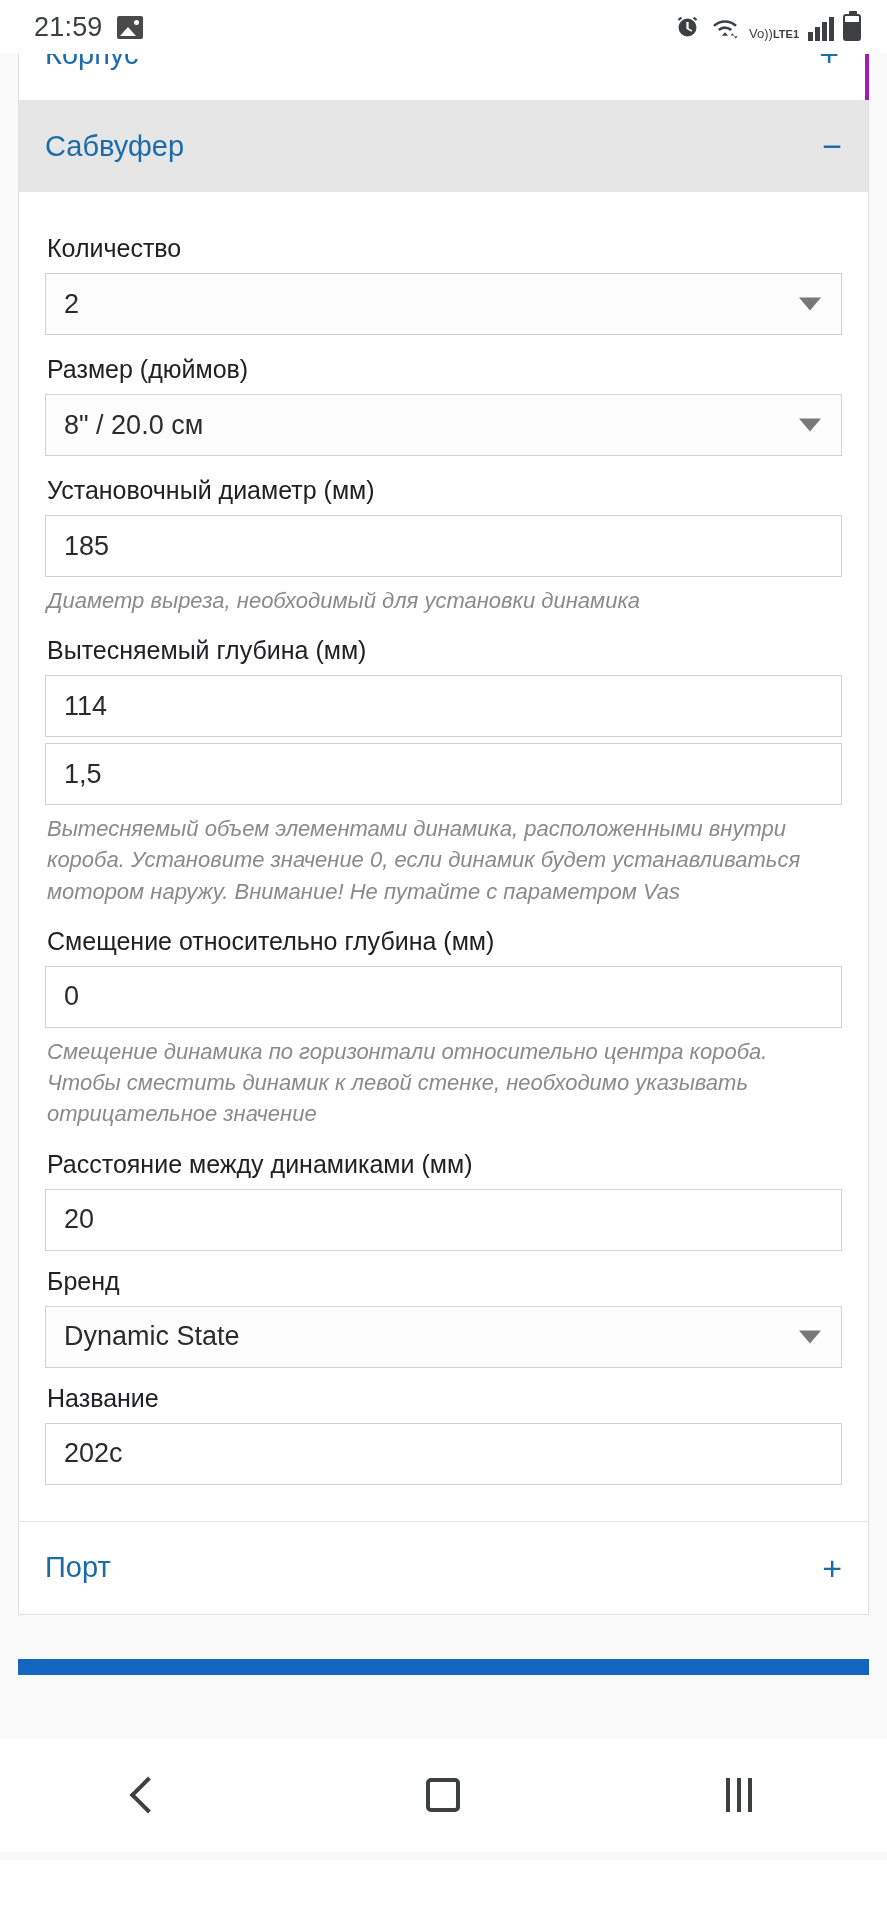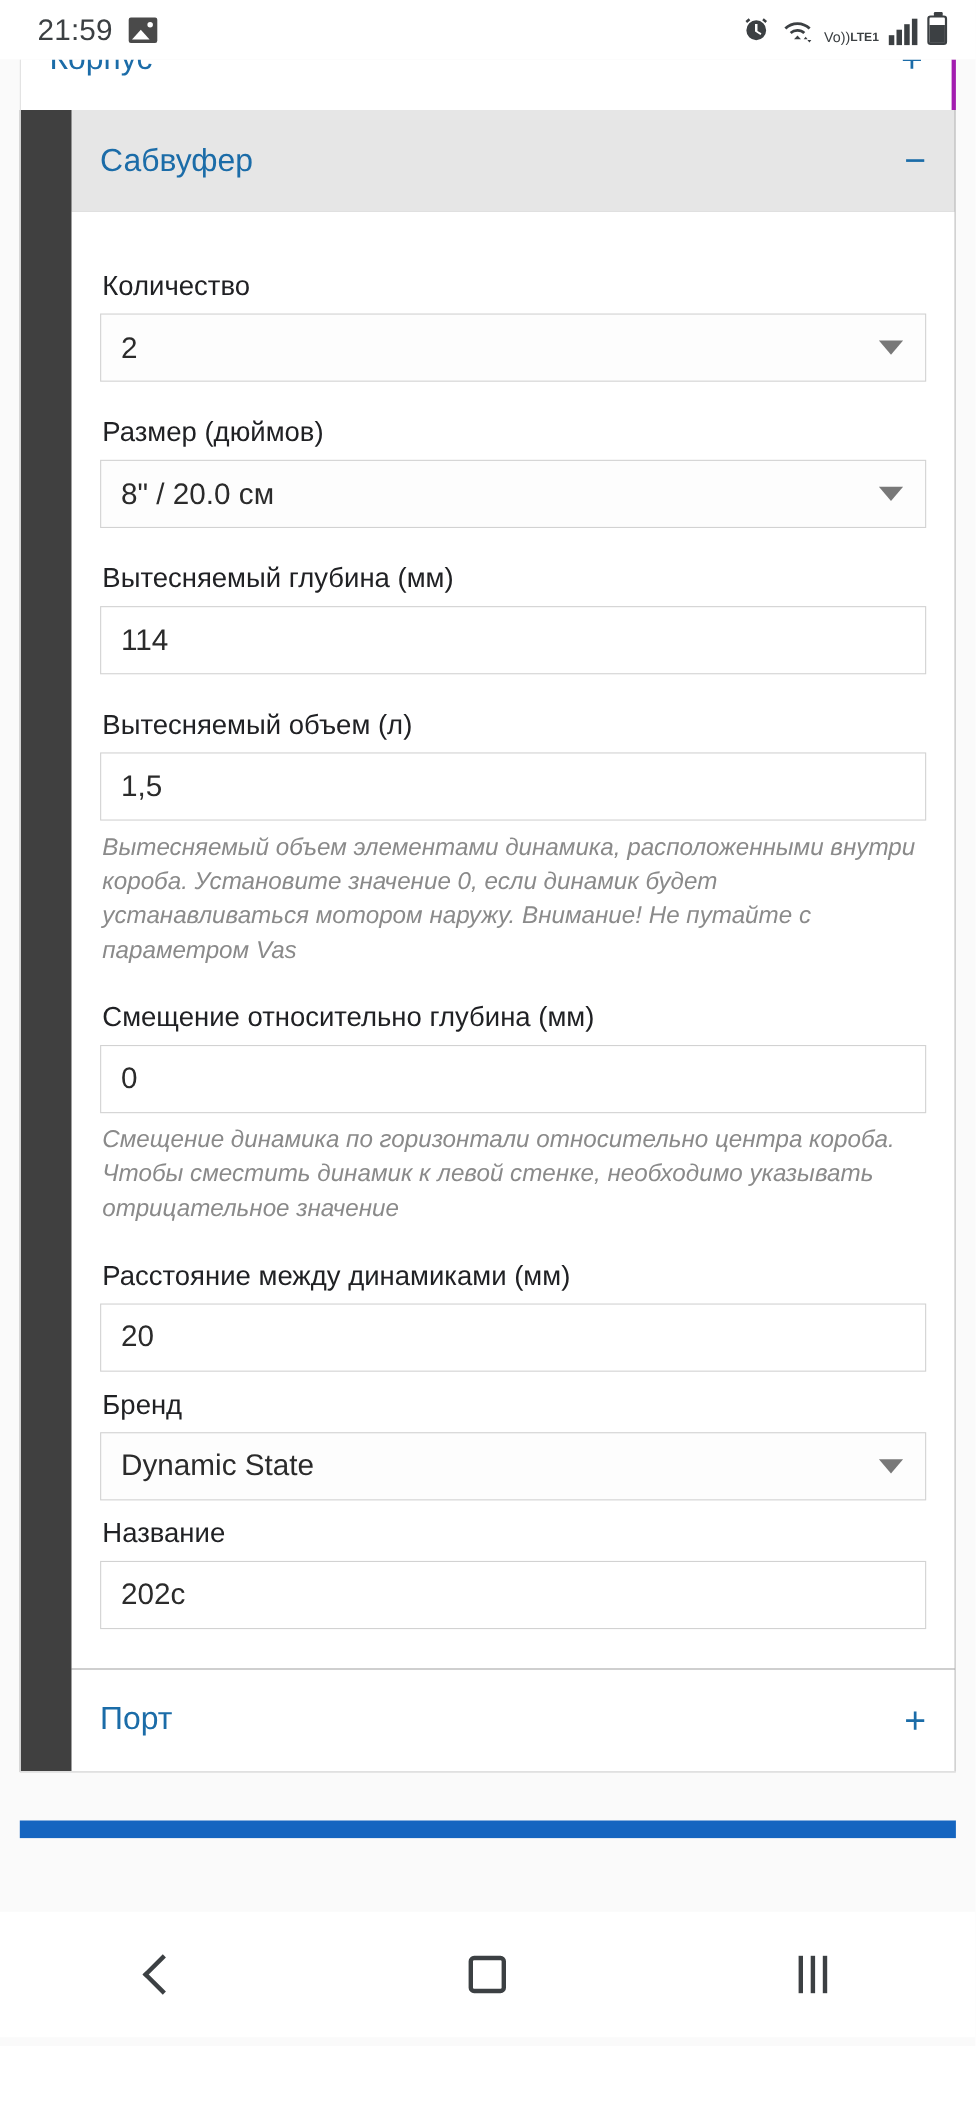--- a/index.html
+++ b/index.html
@@ -45,40 +45,40 @@
   .bars span:nth-child(3) { height: 19px; }
   .bars span:nth-child(4) { height: 24px; }
 
   .battery { width: 18px; height: 27px; border: 2px solid #3c4043; border-radius: 3px; position: relative; background: linear-gradient(to top, #3c4043 72%, #ffffff 72%); }
   .battery::before { content:""; position:absolute; top:-5px; left:4px; width:8px; height:4px; background:#3c4043; border-radius:1px; }
 
   
   .content { position: relative; height: 1806px; background: #fafafa; overflow: hidden; }
 
   .card {
-    margin: 0 18px; background: #404040;
-    border: 1px solid #e0e0e0; border-top: none; padding-left: 46px;
+    margin: 0 18px; background: #14b8a6;
+    border: 1px solid #e0e0e0; border-top: none;
   }
 
   .panel-head {
     display: flex; align-items: center; justify-content: space-between;
     padding: 0 26px; height: 92px; background: #ffffff;
   }
   .panel-head.active { background: #e6e6e6; }
   .panel-title { font-size: 29px; color: #1b6ca8; }
   .panel-sign { font-size: 34px; color: #1b6ca8; line-height: 1; }
 
   
   .clipped-wrap { margin: 0 18px; height: 46px; overflow: hidden; border-left: 1px solid #e0e0e0; border-right: 4px solid #a21caf; background:#ffffff; }
   .clipped-inner { margin-top: -46px; }
 
   .panel-body { padding: 22px 26px 30px 26px; background: #ffffff; }
 
   .field { margin-bottom: 6px; }
-  .field-label { font-size: 25px; color: #202124; margin: 32px 0 10px 2px; }
+  .field-label { font-size: 25px; color: #202124; margin: 20px 0 10px 2px; }
   .field-label.tight { margin-top: 16px; }
 
   .input-box {
     position: relative; height: 62px;
     border: 1px solid #d2d2d2; background: #ffffff;
     display: flex; align-items: center; padding: 0 18px;
   }
   .input-box .val { font-size: 27px; color: #2b2b2b; }
   .select-box { background: #fdfdfd; }
   .caret {
@@ -172,30 +172,36 @@
         </div>
 
         <div class="field">
           <div class="field-label">Размер (дюймов)</div>
           <div class="input-box select-box">
             <span class="val">8" / 20.0 см</span>
             <span class="caret"></span>
           </div>
         </div>
 
+        <div class="field">
+          <div class="field-label">Установочный диаметр (мм)</div>
+          <div class="input-box">
+            <span class="val">185</span>
+          </div>
+          <div class="hint">Диаметр выреза, необходимый для установки динамика</div>
+        </div>
 
         <div class="field">
           <div class="field-label">Вытесняемый глубина (мм)</div>
           <div class="input-box">
             <span class="val">114</span>
           </div>
         </div>
 
         <div class="field">
-          <div class="field-label">Вытесняемый объем (л)</div>
           <div class="input-box">
             <span class="val">1,5</span>
           </div>
           <div class="hint">Вытесняемый объем элементами динамика, расположенными внутри короба. Установите значение 0, если динамик будет устанавливаться мотором наружу. Внимание! Не путайте с параметром Vas</div>
         </div>
 
         <div class="field">
           <div class="field-label">Смещение относительно глубина (мм)</div>
           <div class="input-box">
             <span class="val">0</span>

